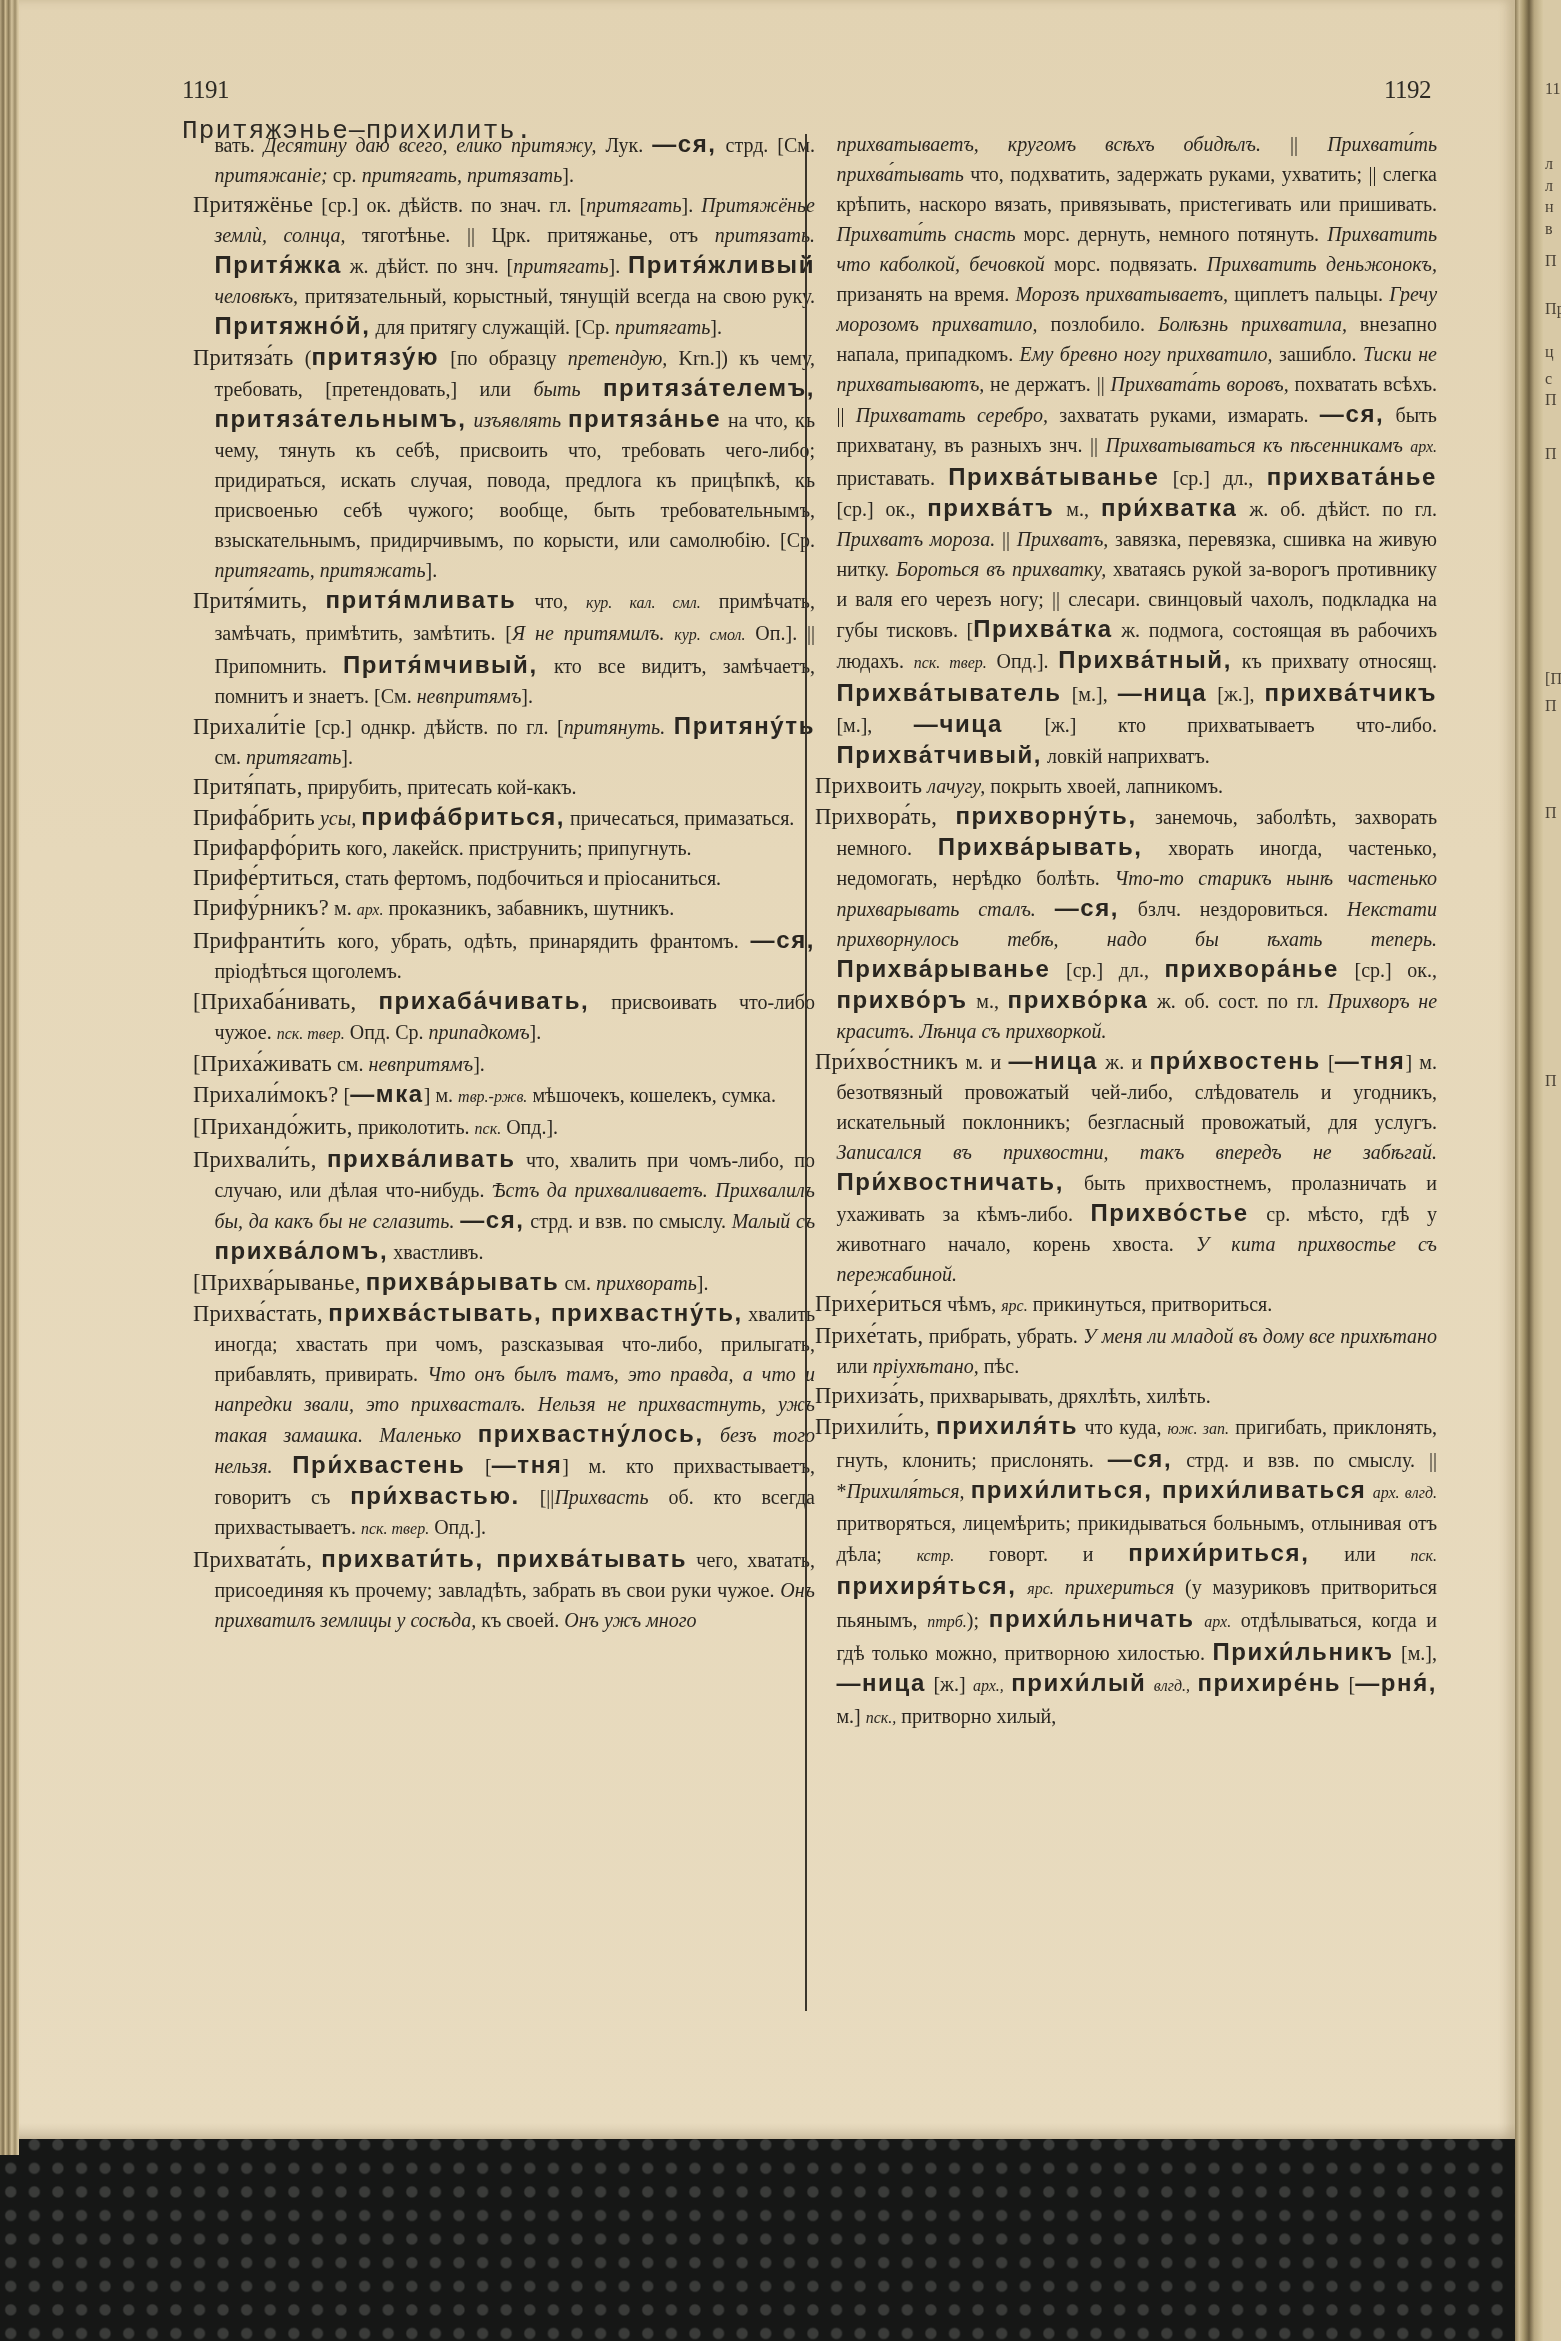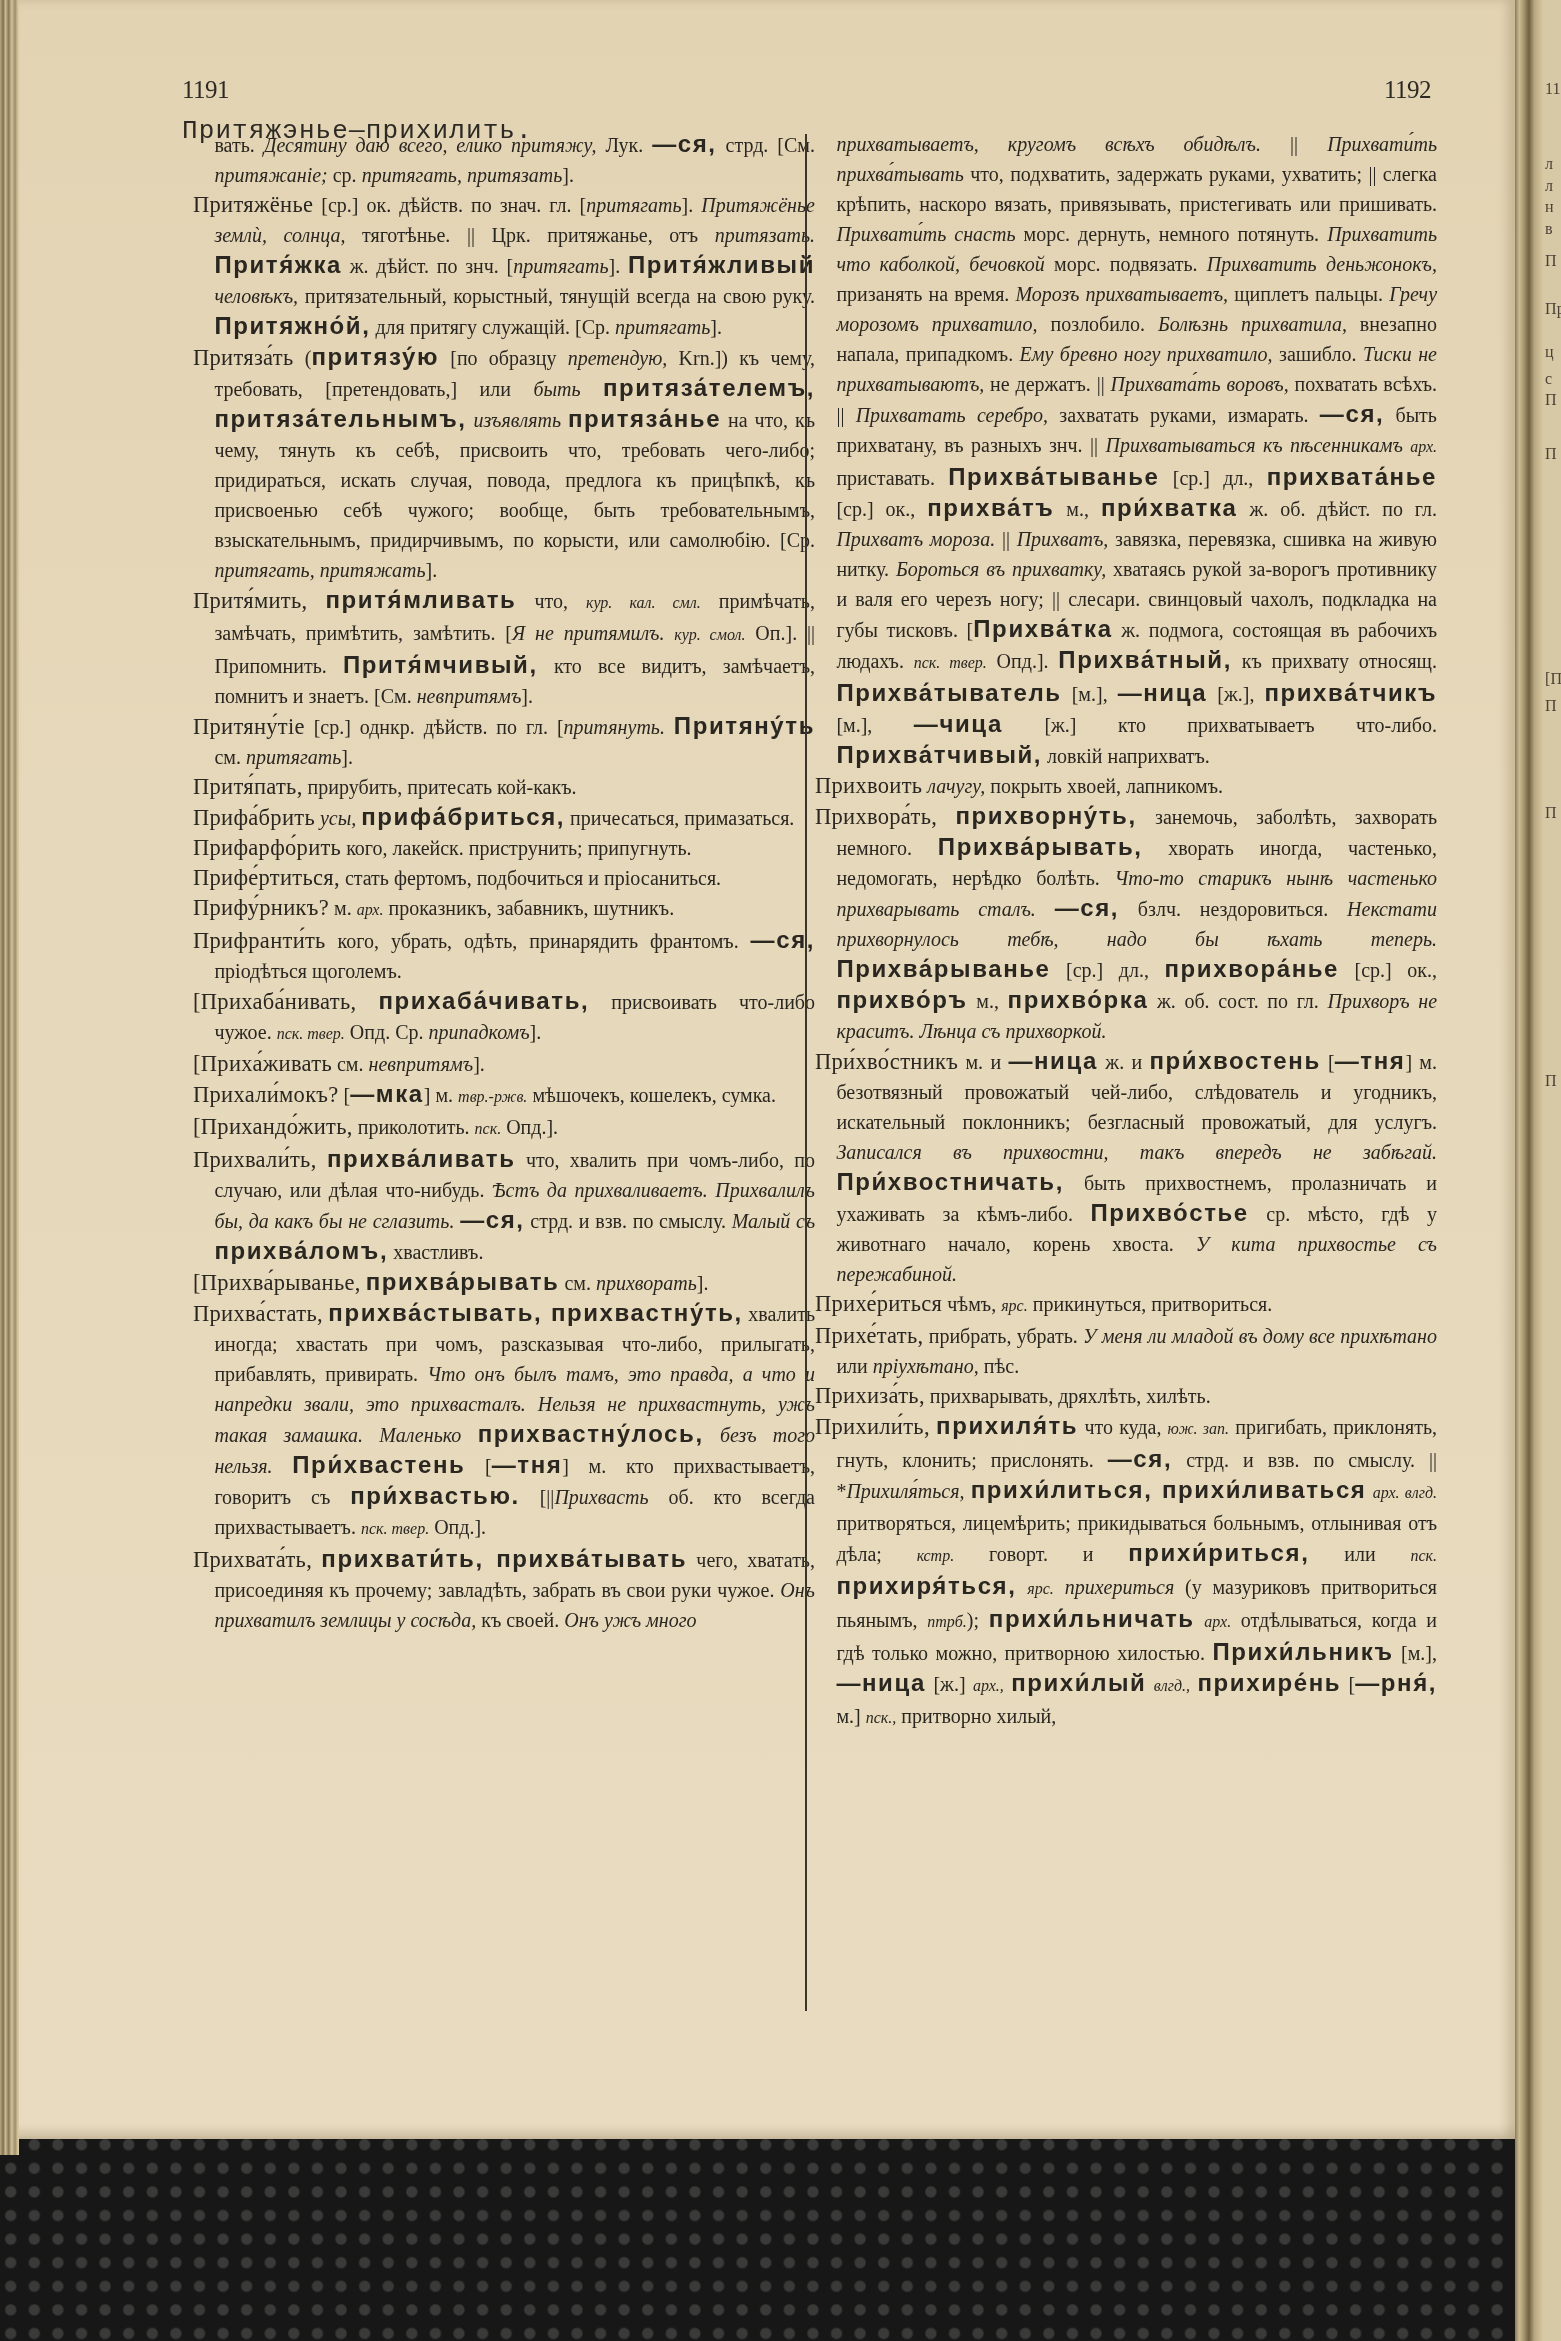--- a/index.html
+++ b/index.html
@@ -80,21 +80,21 @@
   <span class="pn left">1191</span>
   <span class="title">Притяжэнье—прихилить.</span>
   <span class="pn right">1192</span>
 </div>
 
 <div class="col left" id="col-left">
     <p class="entry cont"><span>вать. </span><span class="i">Десятину даю всего, елико притяжу,</span><span> Лук. </span><span class="b">—ся,</span><span> стрд. [См. </span><span class="i">притяжаніе;</span><span> ср. </span><span class="i">притягать, притязать</span><span>].</span></p>
     <p class="entry"><span class="hw">Притяжёнье</span><span> [ср.] ок. дѣйств. по знач. гл. [</span><span class="i">притягать</span><span>]. </span><span class="i">Притяжёнье землѝ, солнца,</span><span> тяготѣнье. || Црк. притяжанье, отъ </span><span class="i">притязать.</span><span> </span><span class="b">Притя́жка</span><span> ж. дѣйст. по знч. [</span><span class="i">притягать</span><span>]. </span><span class="b">Притя́жливый</span><span> </span><span class="i">человѣкъ,</span><span> притязательный, корыстный, тянущій всегда на свою руку. </span><span class="b">Притяжно́й,</span><span> для притягу служащій. [Ср. </span><span class="i">притягать</span><span>].</span></p>
     <p class="entry"><span class="hw">Притяза́ть</span><span> (</span><span class="b">притязу́ю</span><span> [по образцу </span><span class="i">претендую,</span><span> Krn.]) къ чему, требовать, [претендовать,] или </span><span class="i">быть</span><span> </span><span class="b">притяза́телемъ, притяза́тельнымъ,</span><span> </span><span class="i">изъявлять</span><span> </span><span class="b">притяза́нье</span><span> на что, къ чему, тянуть къ себѣ, присвоить что, требовать чего-либо; придираться, искать случая, повода, предлога къ прицѣпкѣ, къ присвоенью себѣ чужого; вообще, быть требовательнымъ, взыскательнымъ, придирчивымъ, по корысти, или самолюбію. [Ср. </span><span class="i">притягать, притяжать</span><span>].</span></p>
     <p class="entry"><span class="hw">Притя́мить,</span><span> </span><span class="b">притя́мливать</span><span> что, </span><span class="sm">кур. кал. смл.</span><span> примѣчать, замѣчать, примѣтить, замѣтить. [</span><span class="i">Я не притямилъ.</span><span> </span><span class="sm">кур. смол.</span><span> Оп.]. || Припомнить. </span><span class="b">Притя́мчивый,</span><span> кто все видитъ, замѣчаетъ, помнитъ и знаетъ. [См. </span><span class="i">невпритямъ</span><span>].</span></p>
-    <p class="entry"><span class="hw">Притяну́тіе</span><span> [ср.] однкр. дѣйств. по гл. [</span><span class="i">притянуть.</span><span> </span><span class="b">Притяну́ть</span><span> см. </span><span class="i">притягать</span><span>].</span></p>
+    <p class="entry"><span class="hw">Прихали́тіе</span><span> [ср.] однкр. дѣйств. по гл. [</span><span class="i">притянуть.</span><span> </span><span class="b">Притяну́ть</span><span> см. </span><span class="i">притягать</span><span>].</span></p>
     <p class="entry"><span class="hw">Притя́пать,</span><span> прирубить, притесать кой-какъ.</span></p>
     <p class="entry"><span class="hw">Прифа́брить</span><span> </span><span class="i">усы,</span><span> </span><span class="b">прифа́бриться,</span><span> причесаться, примазаться.</span></p>
     <p class="entry"><span class="hw">Прифарфо́рить</span><span> кого, лакейск. приструнить; припугнуть.</span></p>
     <p class="entry"><span class="hw">Прифе́ртиться,</span><span> стать фертомъ, подбочиться и пріосаниться.</span></p>
     <p class="entry"><span class="hw">Прифу́рникъ?</span><span> м. </span><span class="sm">арх.</span><span> проказникъ, забавникъ, шутникъ.</span></p>
     <p class="entry"><span class="hw">Прифранти́ть</span><span> кого, убрать, одѣть, принарядить франтомъ. </span><span class="b">—ся,</span><span> пріодѣться щоголемъ.</span></p>
     <p class="entry"><span class="hw">[Прихаба́нивать,</span><span> </span><span class="b">прихаба́чивать,</span><span> присвоивать что-либо чужое. </span><span class="sm">пск. твер.</span><span> Опд. Ср. </span><span class="i">припадкомъ</span><span>].</span></p>
     <p class="entry"><span class="hw">[Приха́живать</span><span> см. </span><span class="i">невпритямъ</span><span>].</span></p>
     <p class="entry"><span class="hw">Прихали́мокъ?</span><span> [</span><span class="b">—мка</span><span>] м. </span><span class="sm">твр.-ржв.</span><span> мѣшочекъ, кошелекъ, сумка.</span></p>
     <p class="entry"><span class="hw">[Прихандо́жить,</span><span> приколотить. </span><span class="sm">пск.</span><span> Опд.].</span></p>

